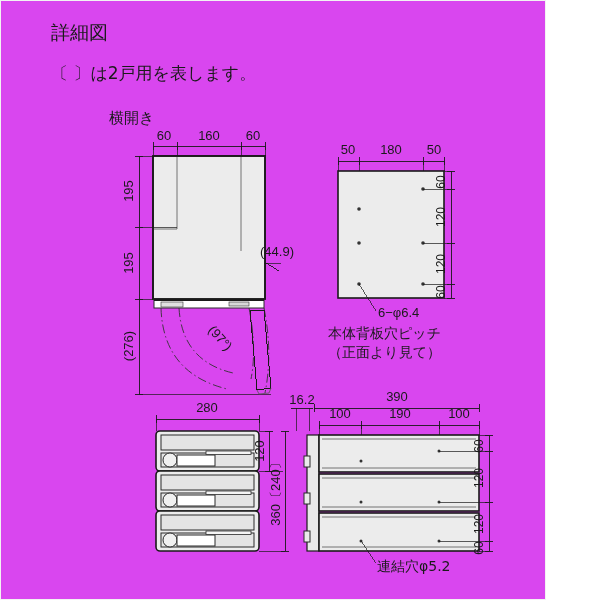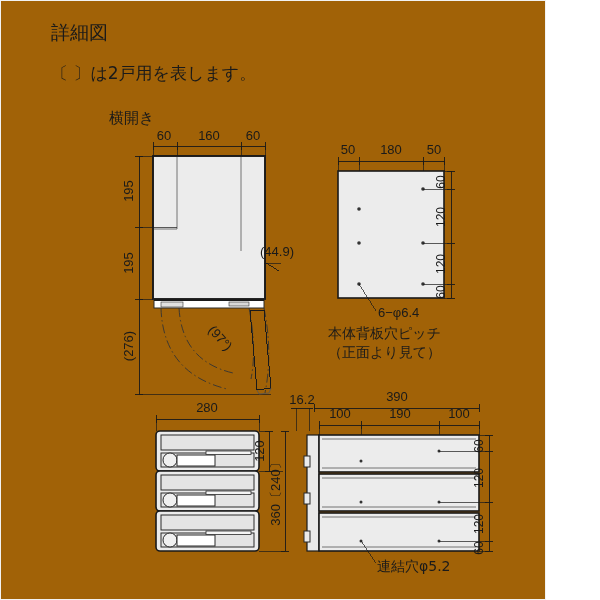--- a/index.html
+++ b/index.html
@@ -8,21 +8,21 @@
     background: #ffffff;
   }
   body {
     font-family: "Liberation Sans", "DejaVu Sans", sans-serif;
     color: #1a1a1a;
   }
   #page {
     position: relative;
     width: 546px;
     height: 600px;
-    background: #a16207;
+    background: #d946ef;
     overflow: hidden;
     border: 1px solid #f2f2f2;
     box-sizing: border-box;
   }
   #page svg {
     position: absolute;
     left: 0;
     top: 0;
     display: block;
   }

